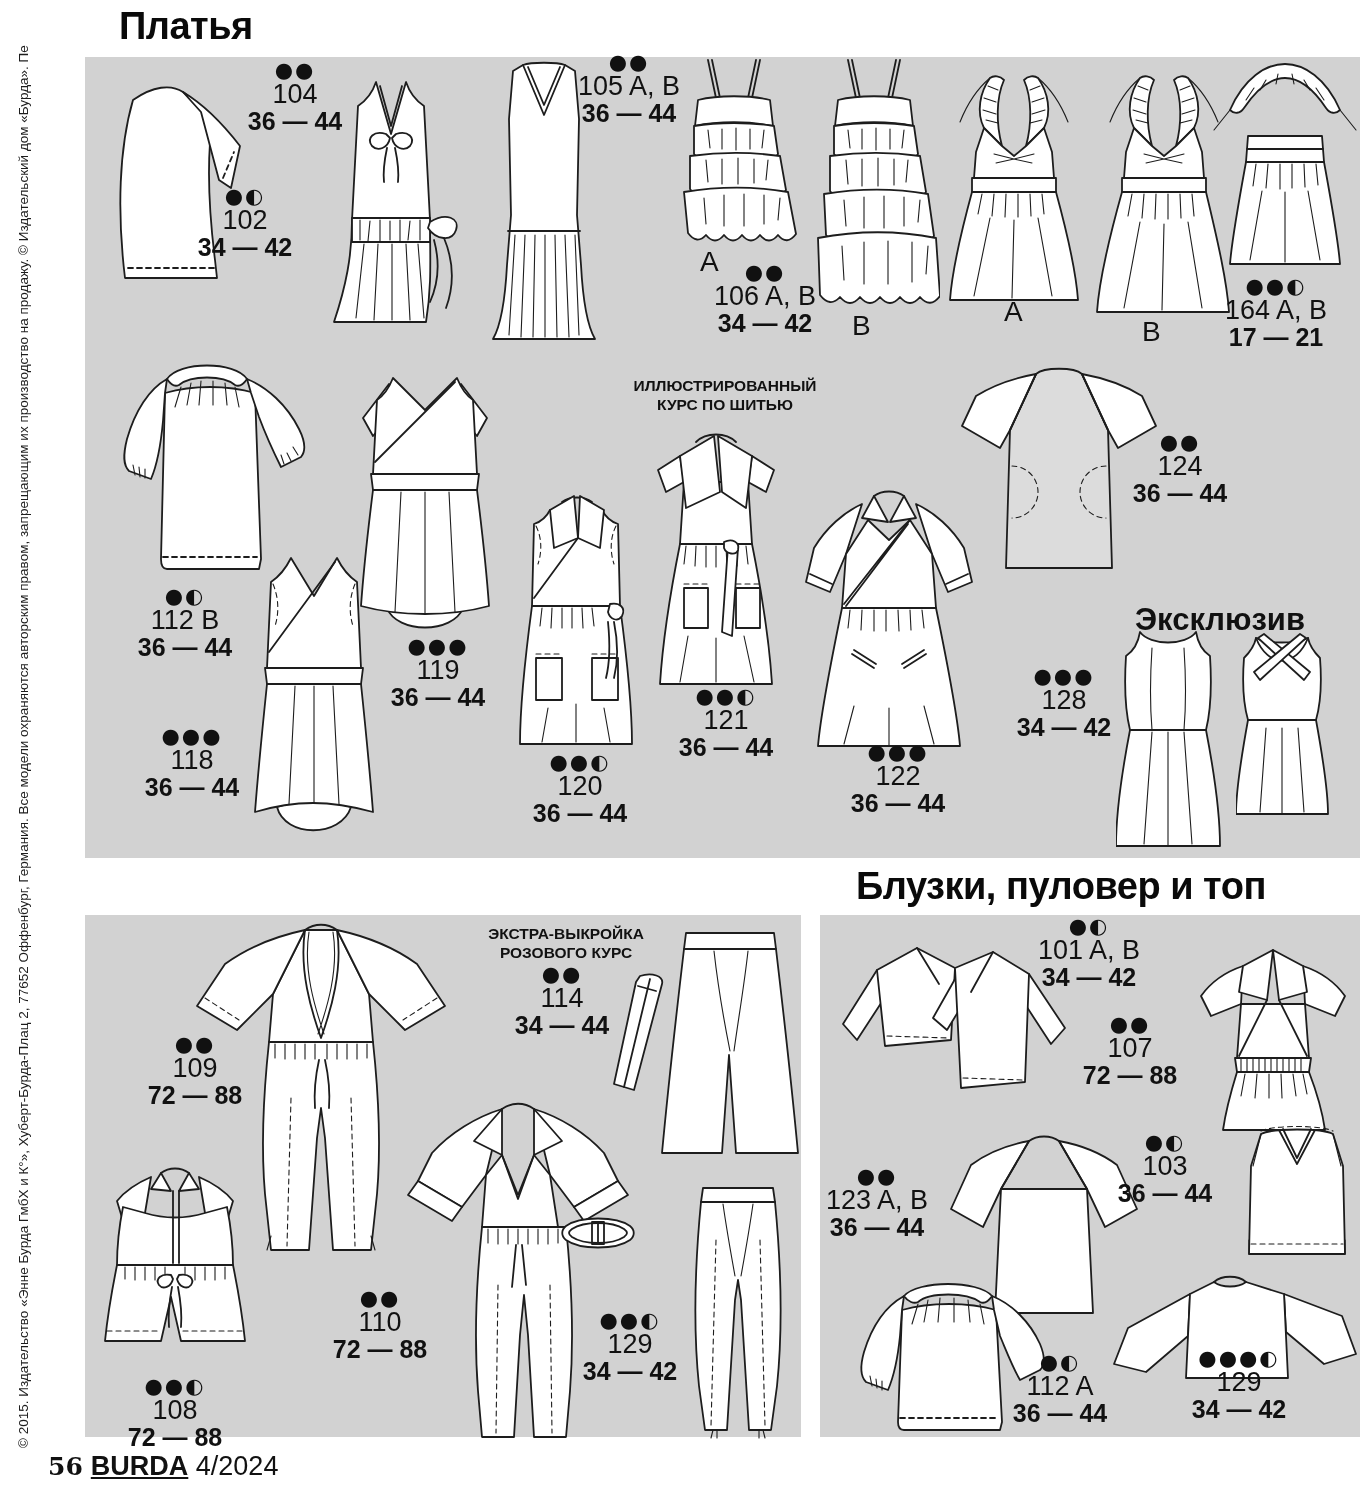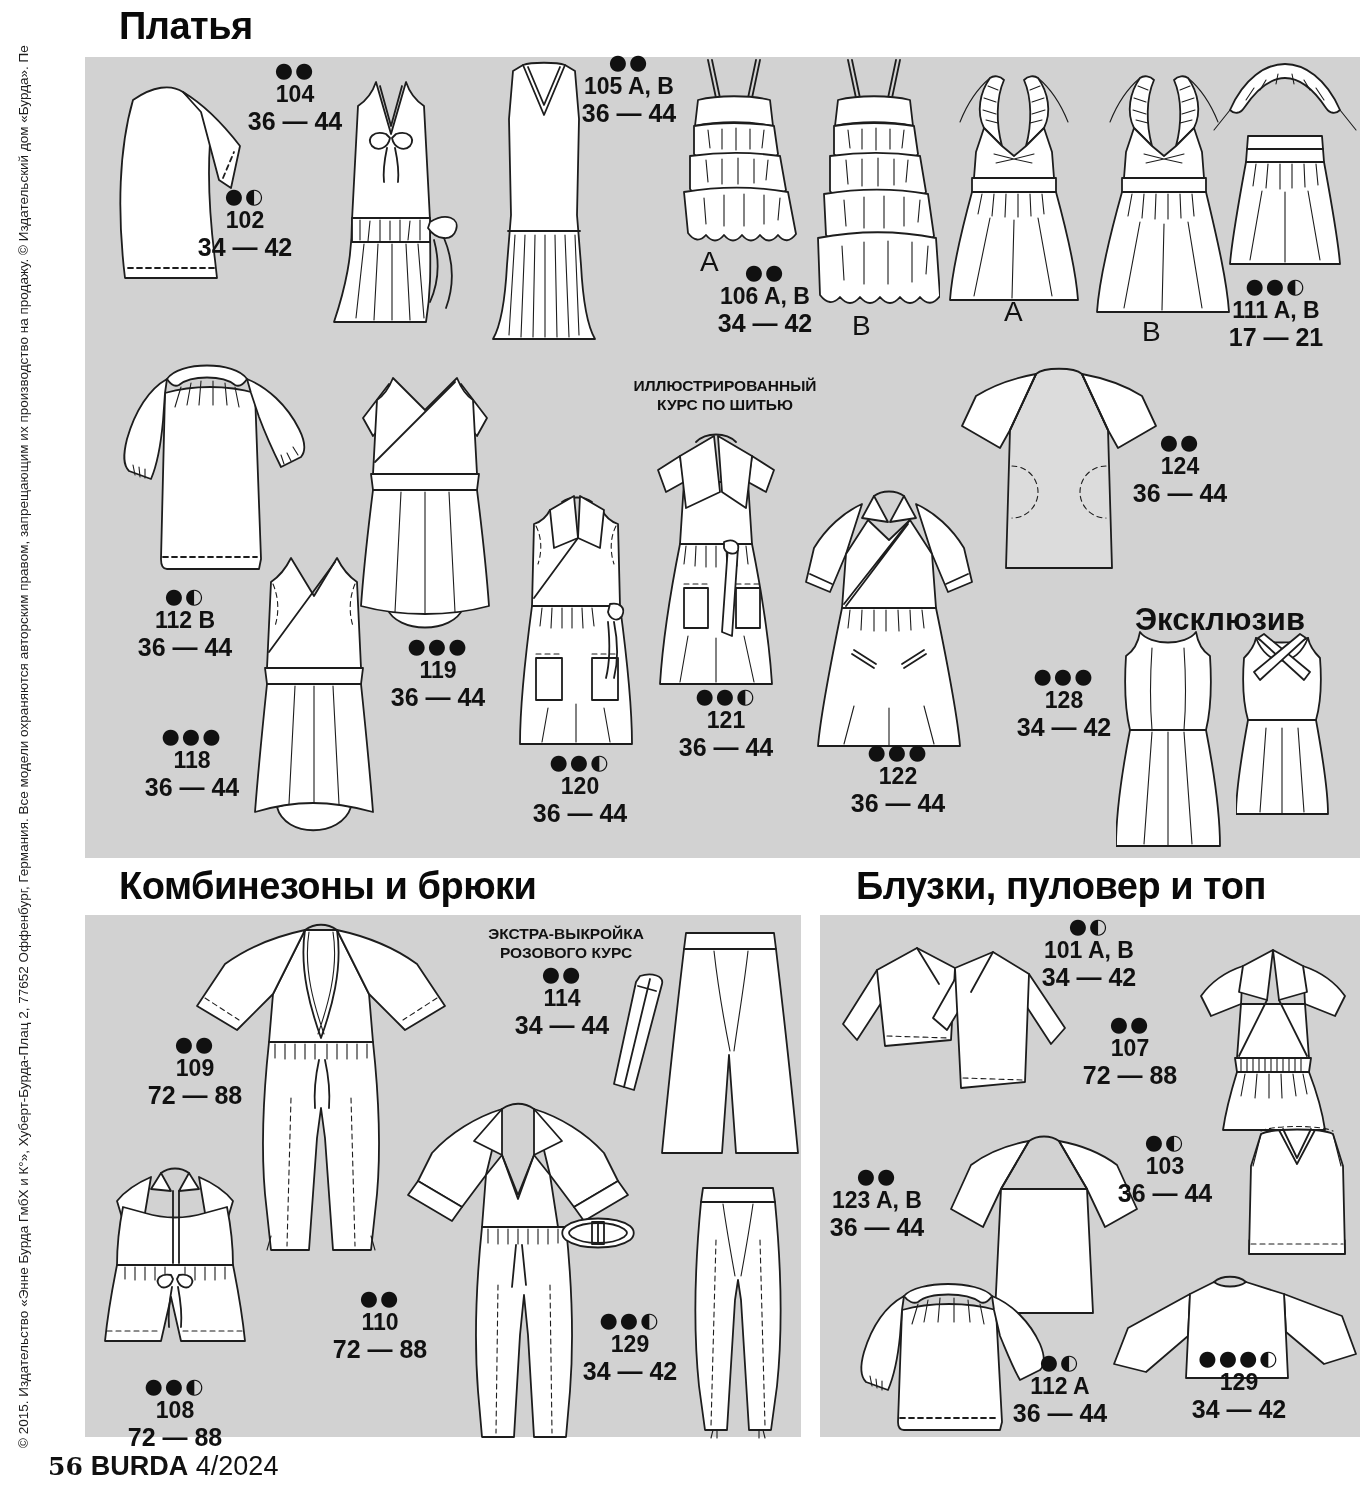--- a/index.html
+++ b/index.html
@@ -4,45 +4,44 @@
 <style>
   html,body{margin:0;padding:0;background:#fff;}
   .page{position:relative;width:1360px;height:1500px;background:#ffffff;overflow:hidden;
         font-family:"Liberation Sans",sans-serif;color:#111;}
   .panel{position:absolute;background:#d2d2d2;}
   .sec-title{position:absolute;font-weight:bold;font-size:38px;line-height:40px;color:#0a0a0a;letter-spacing:-0.5px;margin-left:34px;}
   .vtext{position:absolute;left:16px;top:1448px;transform:rotate(-90deg);transform-origin:0 0;
          white-space:nowrap;font-size:13.5px;color:#1c1c1c;}
   .plabel{position:absolute;text-align:center;color:#111;}
   .plabel .dots{font-family:"DejaVu Sans",sans-serif;font-size:21px;letter-spacing:2px;line-height:21px;}
-  .plabel .num{font-size:23px;line-height:27px;font-weight:bold;}
+  .plabel .num{font-size:27px;line-height:27px;}
   .plabel .size{font-size:25px;font-weight:bold;line-height:27px;}
   .viewletter{position:absolute;font-size:28px;line-height:28px;color:#111;}
   .note{position:absolute;text-align:center;font-weight:bold;color:#111;}
   .note.small{font-size:15.5px;line-height:19px;}
   .note.big{font-size:31px;line-height:32px;margin-top:16px;}
   .footer{position:absolute;left:48px;top:1451px;font-size:27px;color:#111;}
   .footer .pn{font-family:"DejaVu Serif",serif;font-weight:bold;font-size:25px;margin-right:8px;}
-  .footer .mag{font-weight:bold;}
+  .footer .mag{font-weight:bold;text-decoration:underline;}
   .sk{position:absolute;}
   .sk path{fill:#ffffff;stroke:#1d1d1d;stroke-width:1.8;stroke-linejoin:round;stroke-linecap:round;}
   .sk .nf{fill:none;}
   .sk .thin{stroke-width:1.1;fill:none;}
   .sk .dsh{fill:none;stroke-dasharray:5 4;}
   .sk .gf{fill:#dcdcdc;}
 </style>
 </head>
 <body>
 
 <div class="page">
 
   <div class="vtext">© 2015. Издательство «Энне Бурда ГмбХ и К°», Хуберт-Бурда-Плац 2, 77652 Оффенбург, Германия. Все модели охраняются авторским правом, запрещающим их производство на продажу. © Издательский дом «Бурда». Пе</div>
 
   <div class="sec-title" style="left:85px;top:6px;">Платья</div>
-  <div class="sec-title" style="left:85px;top:866px;">Комбинезоны и брюки</div>
   <div class="sec-title" style="left:822px;top:866px;">Блузки, пуловер и топ</div>
 
   <div class="panel" style="left:85px;top:57px;width:1275px;height:801px;"></div>
   <div class="panel" style="left:85px;top:915px;width:716px;height:522px;"></div>
   <div class="panel" style="left:820px;top:915px;width:540px;height:522px;"></div>
 
   <svg class="sk" style="left:95px;top:62px;" width="160" height="235" viewBox="0 0 160 235">
     <path d="M38,38 C58,24 76,22 88,30 L118,54 C112,92 113,142 120,198 L122,216 L30,216 C22,150 24,86 38,38 Z"></path>
     <path class="dsh" d="M33,206 L119,206"></path>
     <path d="M88,30 C108,42 128,62 145,84 L136,126 L124,118 L106,50 Z"></path>
@@ -388,21 +387,21 @@
     <div class="num">105 A, B</div>
     <div class="size">36 — 44</div>
   </div>
   <div class="plabel" style="left:700px;top:262px;width:130px;">
     <div class="dots">●●</div>
     <div class="num">106 A, B</div>
     <div class="size">34 — 42</div>
   </div>
   <div class="plabel" style="left:1215px;top:276px;width:122px;">
     <div class="dots">●●◐</div>
-    <div class="num">111 A, B</div>
+    <div class="num">164 A, B</div>
     <div class="size">17 — 21</div>
   </div>
   <div class="plabel" style="left:125px;top:586px;width:120px;">
     <div class="dots">●◐</div>
     <div class="num">112 B</div>
     <div class="size">36 — 44</div>
   </div>
   <div class="plabel" style="left:132px;top:726px;width:120px;">
     <div class="dots">●●●</div>
     <div class="num">118</div>

